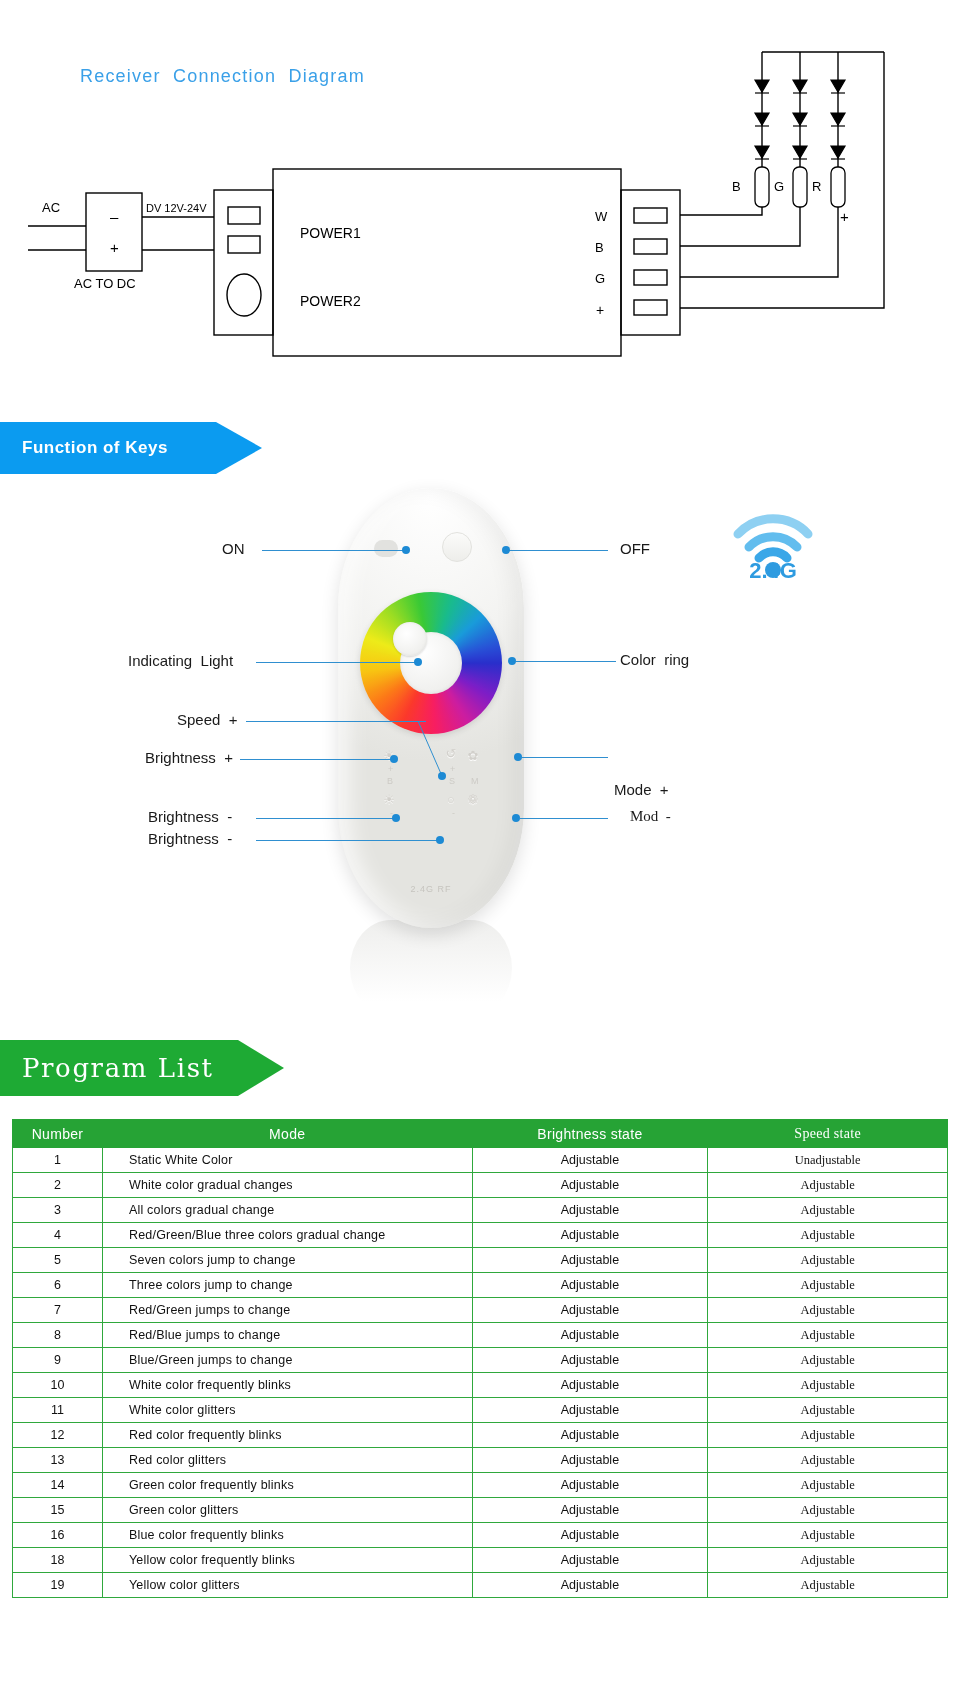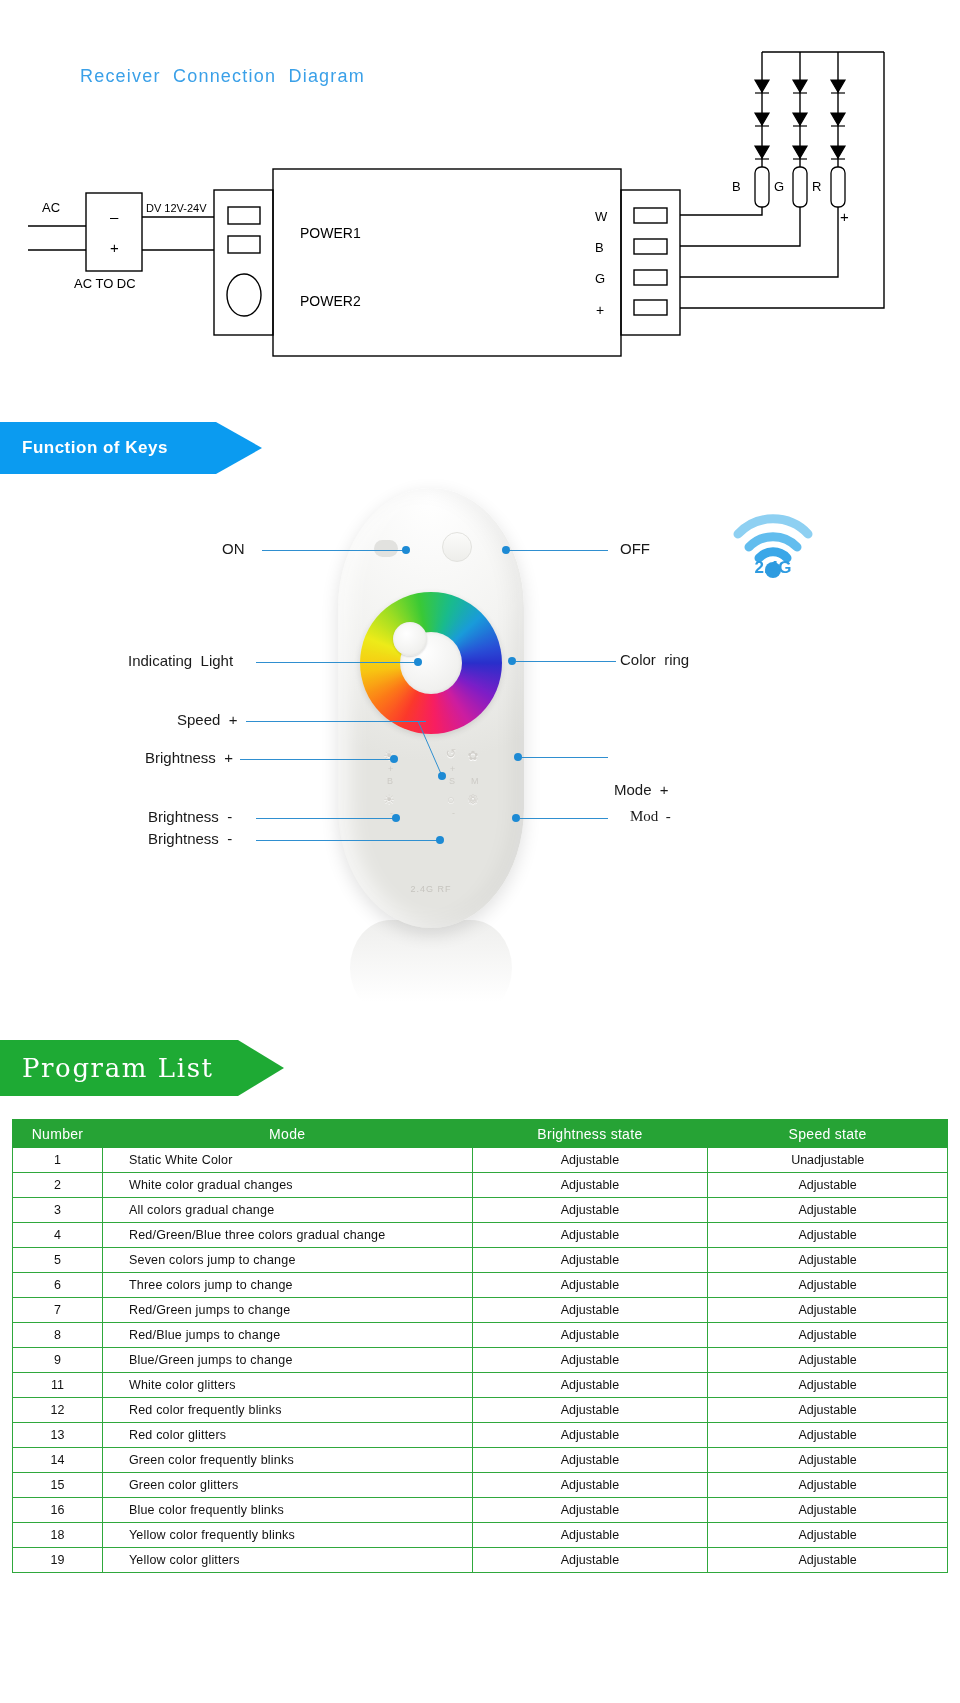--- a/index.html
+++ b/index.html
@@ -100,40 +100,40 @@
     position:absolute; font-size:15px; color:#1a1a1a; white-space:pre;
     font-family:"Liberation Sans", sans-serif;
   }
   .leader { position:absolute; height:1px; background:#2f8fd0; }
   .dot { position:absolute; width:8px; height:8px; border-radius:50%; background:#1d8ad4; }
 
   
   #wifi-badge { position:absolute; left:728px; top:100px; width:90px; height:90px; }
   #wifi-label {
     position:absolute; left:728px; top:158px; width:90px; text-align:center;
-    color:#2e9be0; font-size:17px; font-weight:bold;
+    color:#2e9be0; font-size:22px; font-weight:bold;
   }
 
   
   #program-section { position:absolute; left:0; top:1025px; width:960px; }
   #ptable { position:absolute; left:12px; top:94px; width:936px; border-collapse:collapse; }
   #ptable th, #ptable td {
     border:1px solid #2fa83c;
     font-size:12.5px; color:#111;
     padding:4px 0; height:25px;
   }
   #ptable thead th {
     background:#26a335; color:#ffffff; font-weight:normal;
     font-size:14px; letter-spacing:.3px; height:28px;
     border-color:#26a335;
   }
   .col-num  { width:90px;  text-align:center; }
   .col-mode { width:370px; text-align:left; padding-left:26px !important; }
   .col-bri  { width:236px; text-align:center; }
-  .col-spd  { width:240px; text-align:center; }
+  .col-spd  { width:240px; text-align:center;font-family:Liberation Serif, serif; }
   td.col-mode { letter-spacing:.2px; }
   .full-span { text-align:center !important; padding-left:0 !important; }
 </style>
 </head>
 <body>
 
 <div id="wiring">
   <div id="wiring-title">Receiver  Connection  Diagram</div>
 
   <svg width="960" height="400" viewBox="0 0 960 400" style="position:absolute;left:0;top:0;">
@@ -382,20 +382,26 @@
           <td class="col-bri">Adjustable</td>
           <td class="col-spd">Adjustable</td>
         </tr>
         <tr>
           <td class="col-num">9</td>
           <td class="col-mode">Blue/Green  jumps  to  change</td>
           <td class="col-bri">Adjustable</td>
           <td class="col-spd">Adjustable</td>
         </tr>
         <tr>
+          <td class="col-num">10</td>
+          <td class="col-mode">White  color  frequently  blinks</td>
+          <td class="col-bri">Adjustable</td>
+          <td class="col-spd">Adjustable</td>
+        </tr>
+        <tr>
           <td class="col-num">11</td>
           <td class="col-mode">White  color  glitters</td>
           <td class="col-bri">Adjustable</td>
           <td class="col-spd">Adjustable</td>
         </tr>
         <tr>
           <td class="col-num">12</td>
           <td class="col-mode">Red  color  frequently  blinks</td>
           <td class="col-bri">Adjustable</td>
           <td class="col-spd">Adjustable</td>

